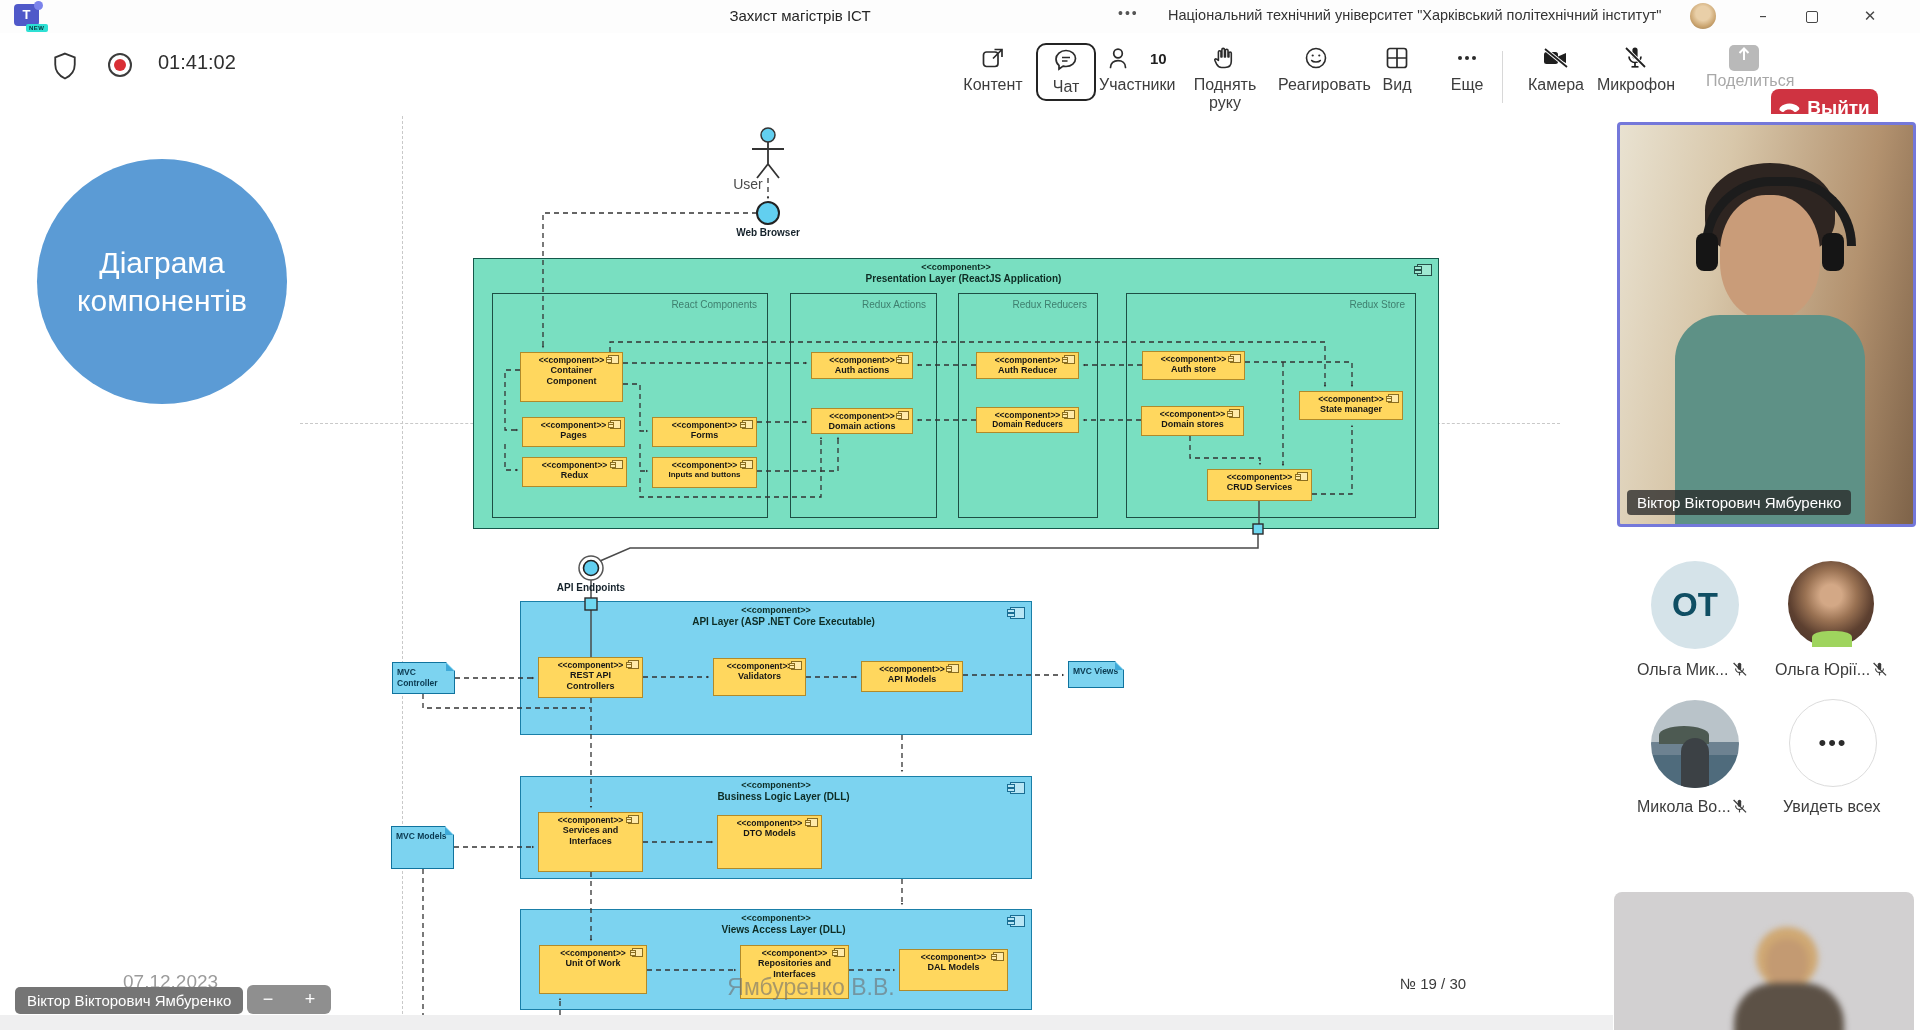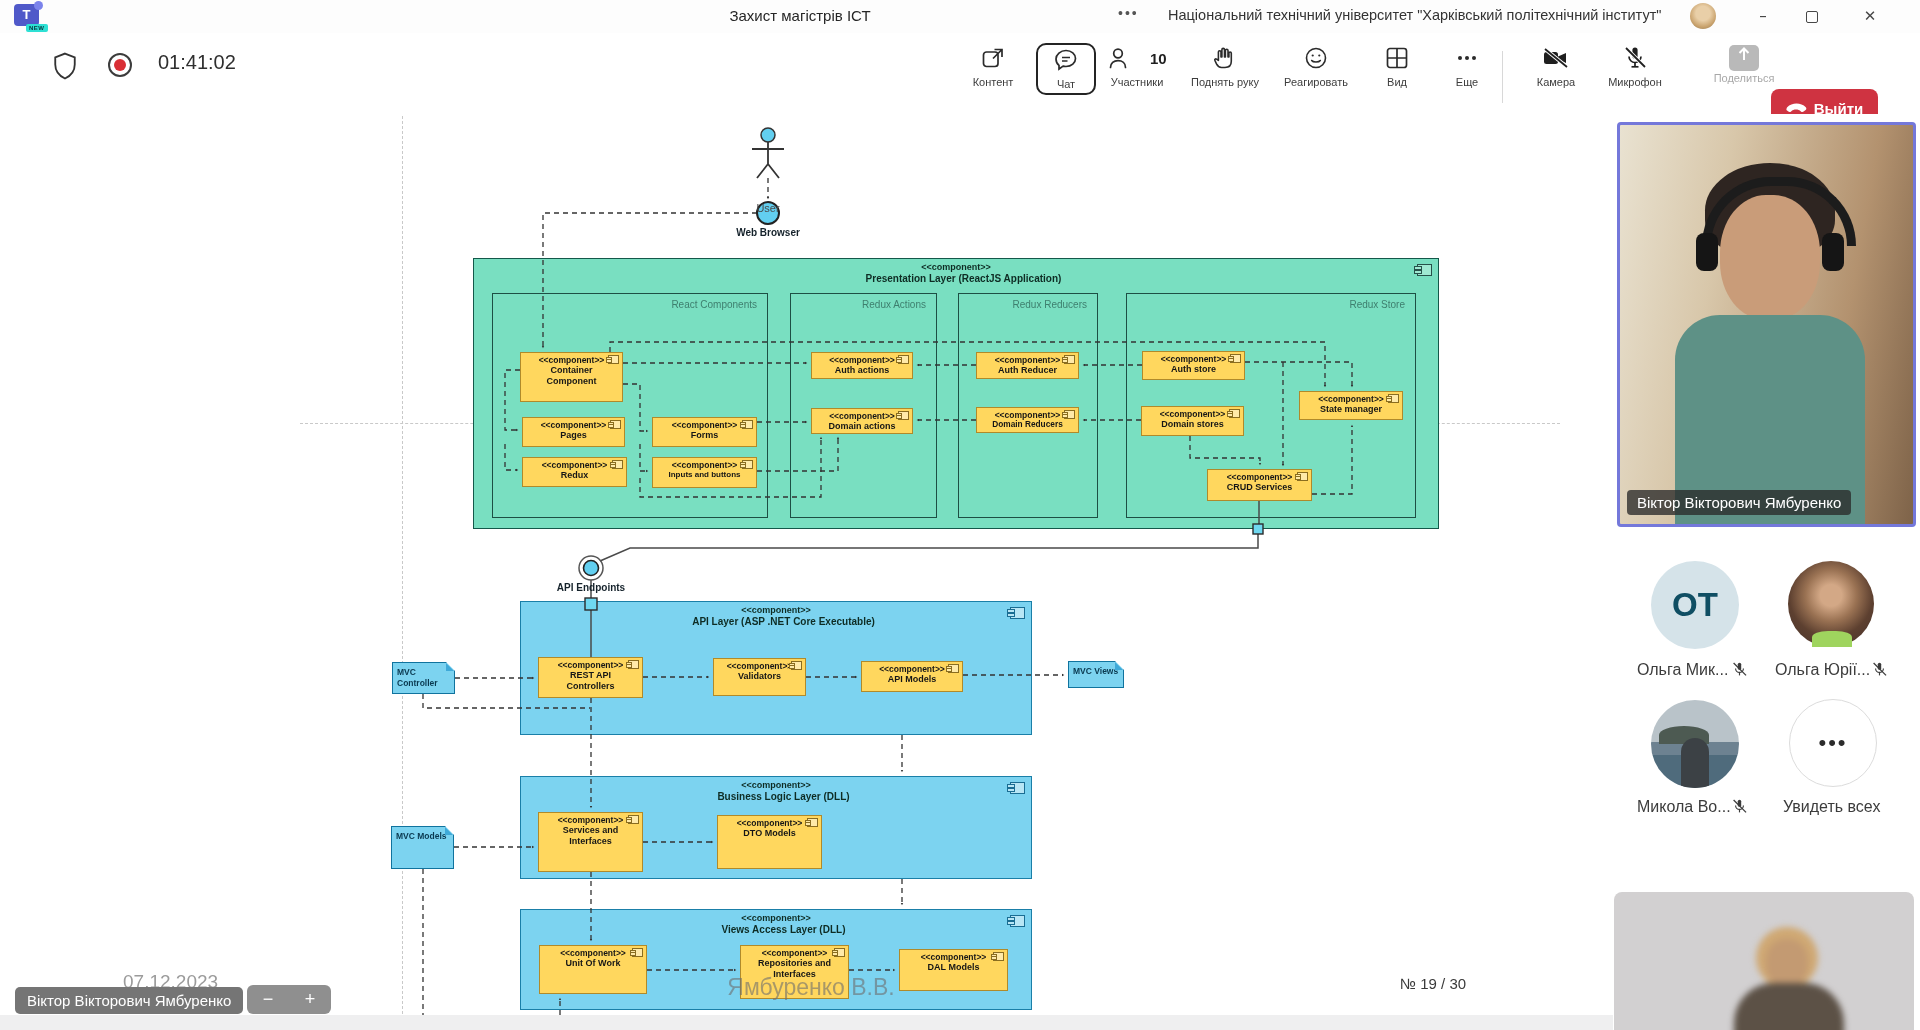--- a/index.html
+++ b/index.html
@@ -21,28 +21,28 @@
   .winctl{position:absolute;top:0px;width:40px;height:32px;text-align:center;line-height:32px;color:#474747;font-size:15px;
           font-family:"DejaVu Sans",sans-serif;}
   .restore-box{display:inline-block;width:10px;height:10px;border:1px solid #474747;border-radius:2px;position:relative;top:2px;}
   
   .meetbar{position:absolute;left:0;top:33px;width:1920px;height:81px;background:#fff;border-bottom:1px solid #e2e2e2;}
   .shield{position:absolute;left:52px;top:18px;}
   .recdot{position:absolute;left:108px;top:20px;width:20px;height:20px;border:2.5px solid #3c3c3c;border-radius:50%;}
   .recdot::after{content:"";position:absolute;left:4px;top:4px;width:12px;height:12px;border-radius:50%;background:#d92f35;}
   .rectime{position:absolute;left:158px;top:18px;font-size:20px;color:#2f2f2f;}
   .tbtn{position:absolute;top:12px;width:76px;margin-left:-38px;text-align:center;cursor:pointer;}
-  .tbtn .tlabel{display:block;margin-top:1px;font-size:11px;color:#3d3d3d;}
+  .tbtn .tlabel{display:block;margin-top:1px;font-size:16px;color:#3d3d3d;}
   .tbtn.chatpill{border:2px solid #242424;border-radius:10px;width:56px;margin-left:-28px;top:10px;padding:2px 0 3px;}
   .tbtn.disabled .tlabel{color:#a8a8a8;}
   .pcount{font-size:15px;font-weight:bold;color:#1f1f1f;position:relative;top:-7px;margin-left:14px;}
   .tsep{position:absolute;left:1502px;top:18px;width:1px;height:52px;background:#d8d8d8;}
   .sharebox{display:inline-block;width:30px;height:26px;background:#b9b9b9;border-radius:5px;line-height:26px;}
   .leave-btn{position:absolute;left:1771px;top:56px;width:107px;height:38px;background:#cf3341;border:none;
-             border-radius:8px;color:#fff;font-weight:bold;font-size:15px;cursor:pointer;
+             border-radius:8px;color:#fff;font-weight:bold;font-size:19px;cursor:pointer;
              display:flex;align-items:center;justify-content:center;gap:7px;font-family:"Liberation Sans",sans-serif;}
   
   .stage{position:absolute;left:0;top:114px;width:1920px;height:916px;background:#fff;}
   .slide{position:absolute;left:0;top:0;width:1613px;height:916px;background:#fff;overflow:hidden;}
   .bottom-strip{position:absolute;left:0;top:901px;width:1613px;height:15px;background:#efeff0;}
   .bubble{position:absolute;left:37px;top:45px;width:250px;height:245px;border-radius:50%;background:#5b9bd5;
           display:flex;align-items:center;justify-content:center;text-align:center;color:#fff;font-size:30px;line-height:1.25;}
   .guide-v{position:absolute;left:402px;top:2px;width:0;height:898px;border-left:1.5px dashed #c9c9c9;}
   .guide-h{position:absolute;left:300px;top:309px;width:1260px;height:0;border-top:1.5px dashed #c9c9c9;}
   
@@ -251,20 +251,21 @@
       <span>Выйти</span>
     </button>
   </div>
 
   <div class="stage">
 
     <div class="slide">
       <div class="guide-v"></div>
       <div class="guide-h"></div>
 
+      <div class="bubble">Діаграма компонентів</div>
 
       <div class="layer" style="left:473px;top:144px;width:966px;height:271px;">
         <div class="lhead">
           <span>&lt;&lt;component&gt;&gt;</span>
           <span class="lt">Presentation Layer (ReactJS Application)</span>
         </div>
         <span class="bigicon"></span>
       </div>
       <div class="sect" style="left:492px;top:179px;width:276px;height:225px;">
         <span class="slabel">React Components</span>
@@ -473,21 +474,21 @@
 
         <circle cx="768" cy="99" r="11" fill="#62cff0" stroke="#222" stroke-width="2"></circle>
 
         <circle cx="591" cy="454" r="12" fill="none" stroke="#555" stroke-width="1.5"></circle>
         <circle cx="591" cy="454" r="7.5" fill="#62cff0" stroke="#222" stroke-width="1.6"></circle>
 
         <rect x="1253" y="410" width="10" height="10" fill="#6fd8f0" stroke="#2b2b2b" stroke-width="1.4"></rect>
         <rect x="585" y="484" width="12" height="12" fill="#6fd8f0" stroke="#2b2b2b" stroke-width="1.4"></rect>
       </svg>
 
-      <div class="dlabel" style="left:768px;top:62px;font-size:11px;color:#4a4a4a;margin-top:26px;">User</div>
+      <div class="dlabel" style="left:748px;top:62px;font-size:14px;color:#4a4a4a;">User</div>
       <div class="dlabel" style="left:768px;top:113px;font-size:10px;font-weight:bold;color:#15222b;">Web Browser</div>
       <div class="dlabel" style="left:591px;top:468px;font-size:10px;font-weight:bold;color:#15222b;">API Endpoints</div>
 
       <div class="wm">Ямбуренко В.В.</div>
       <div class="slide-date">07.12.2023</div>
       <div class="pageno">№ 19 / 30</div>
       <div class="bottom-strip"></div>
 
       <div class="presenter-tip">Віктор Вікторович Ямбуренко</div>
       <div class="zoom-pill">

